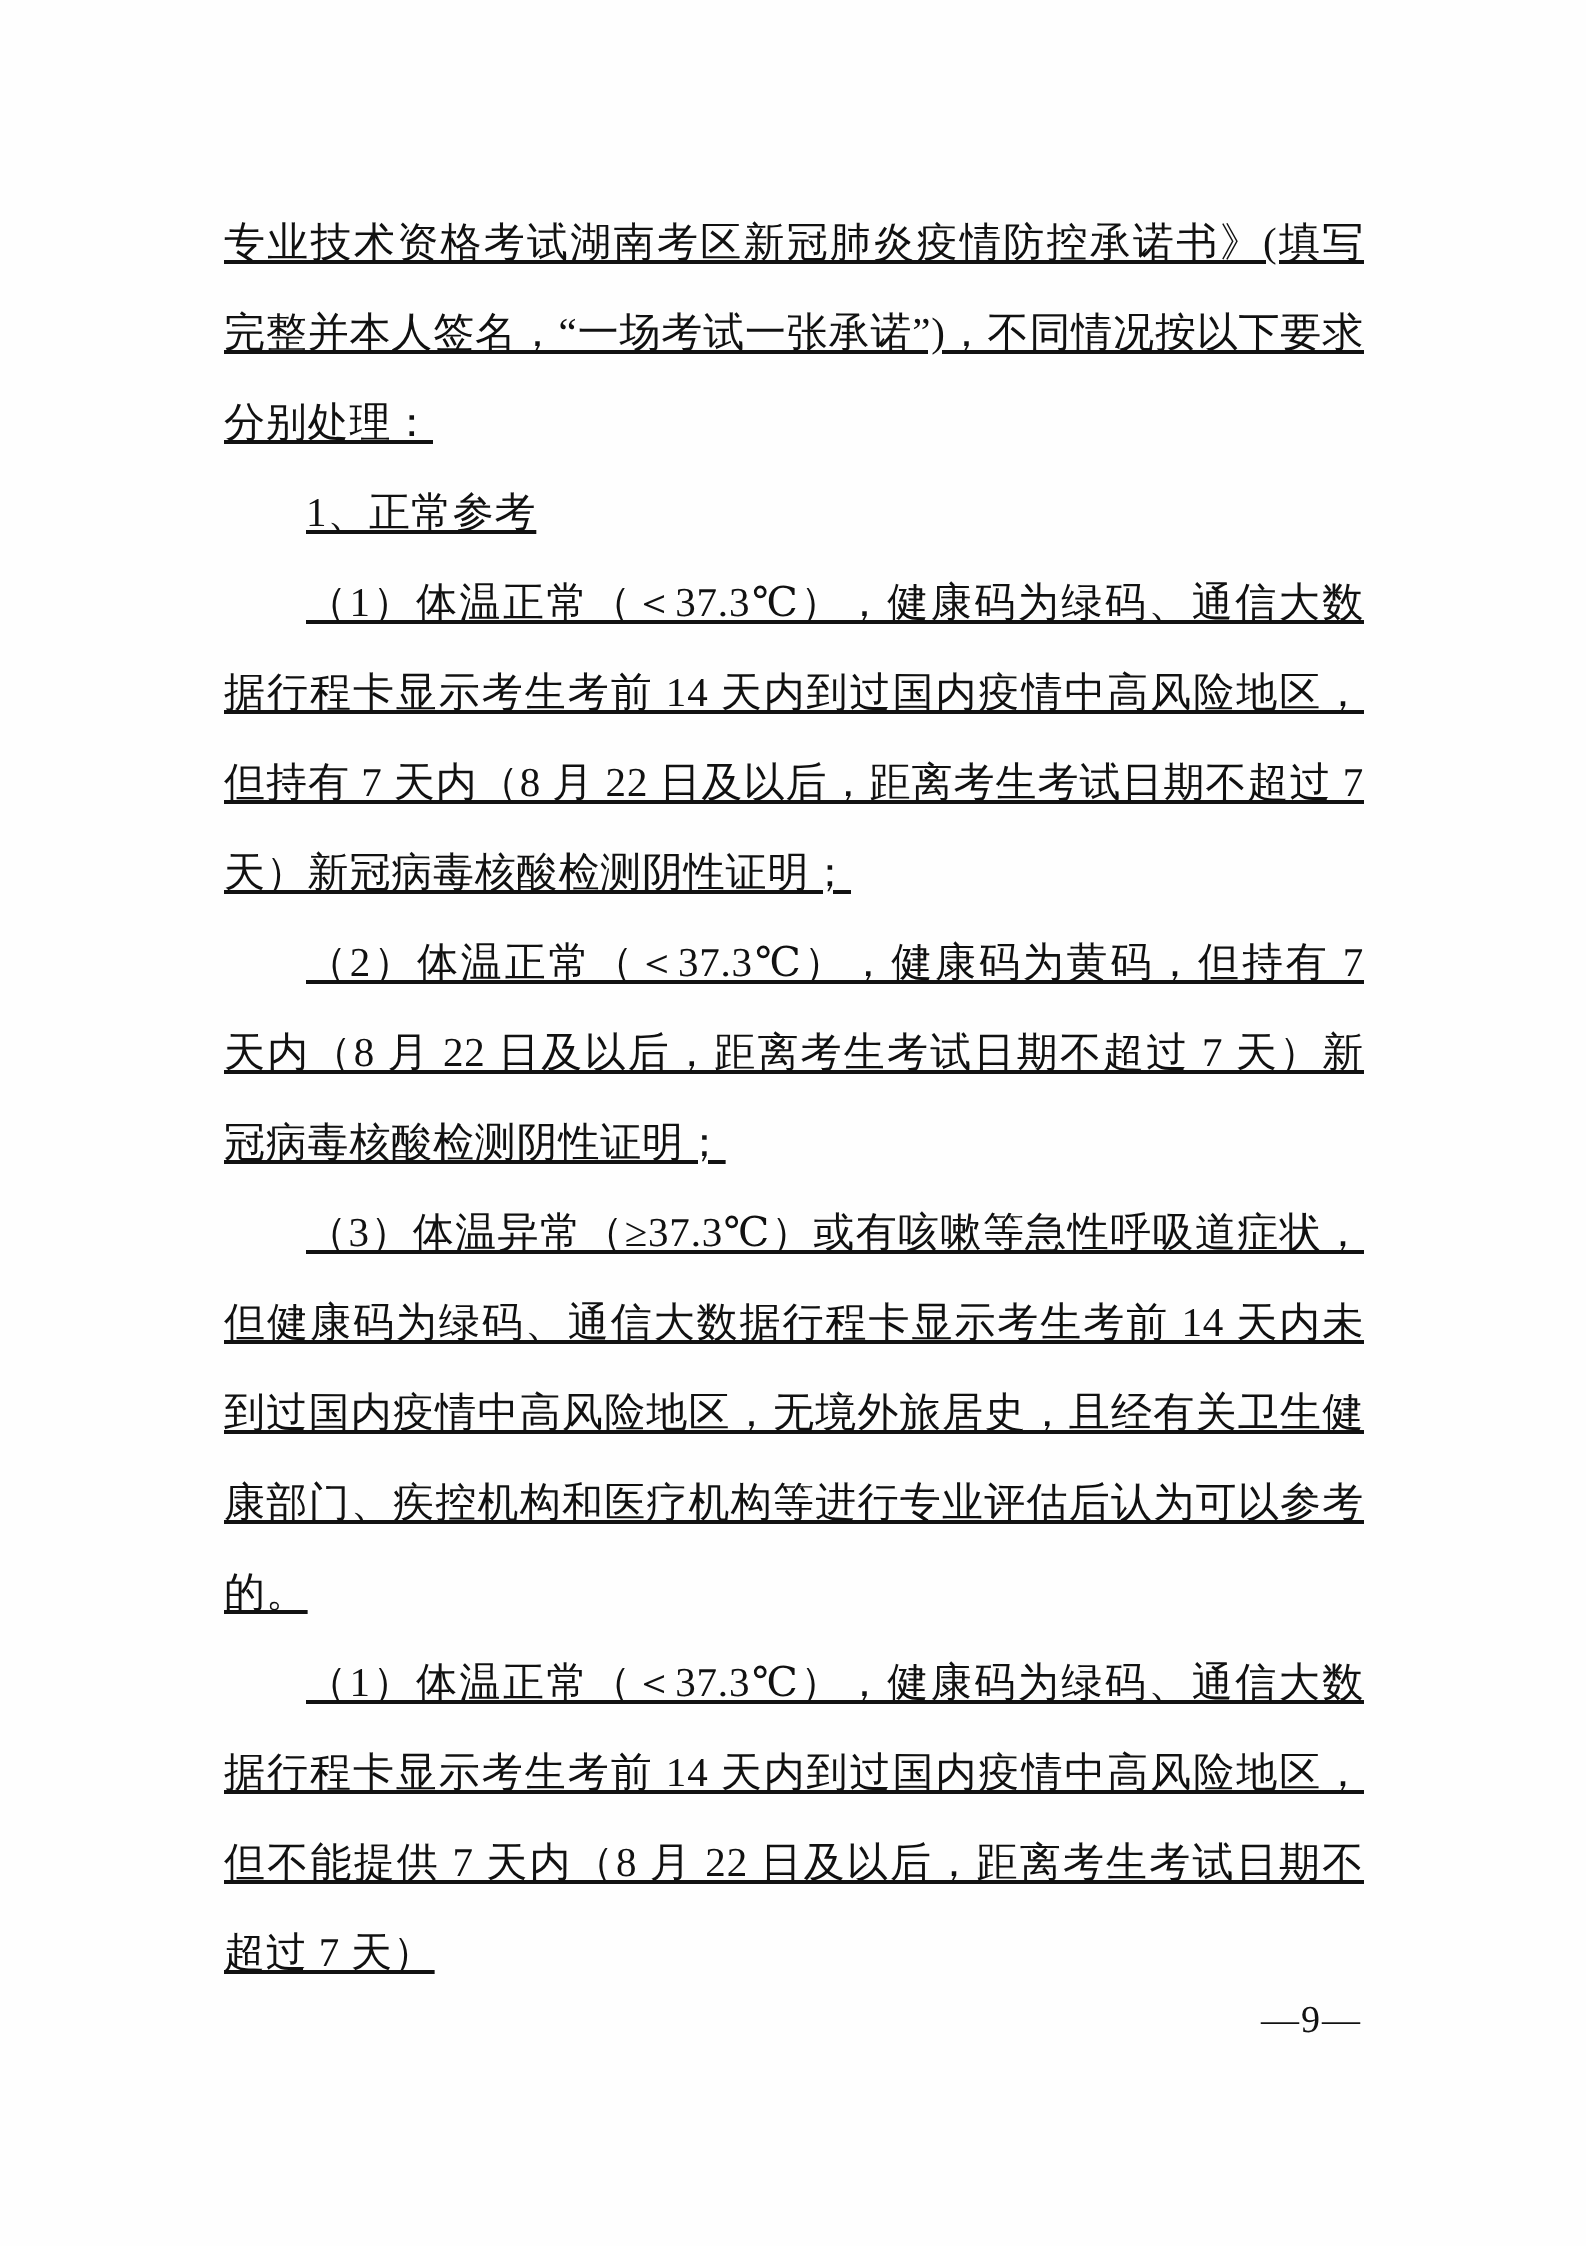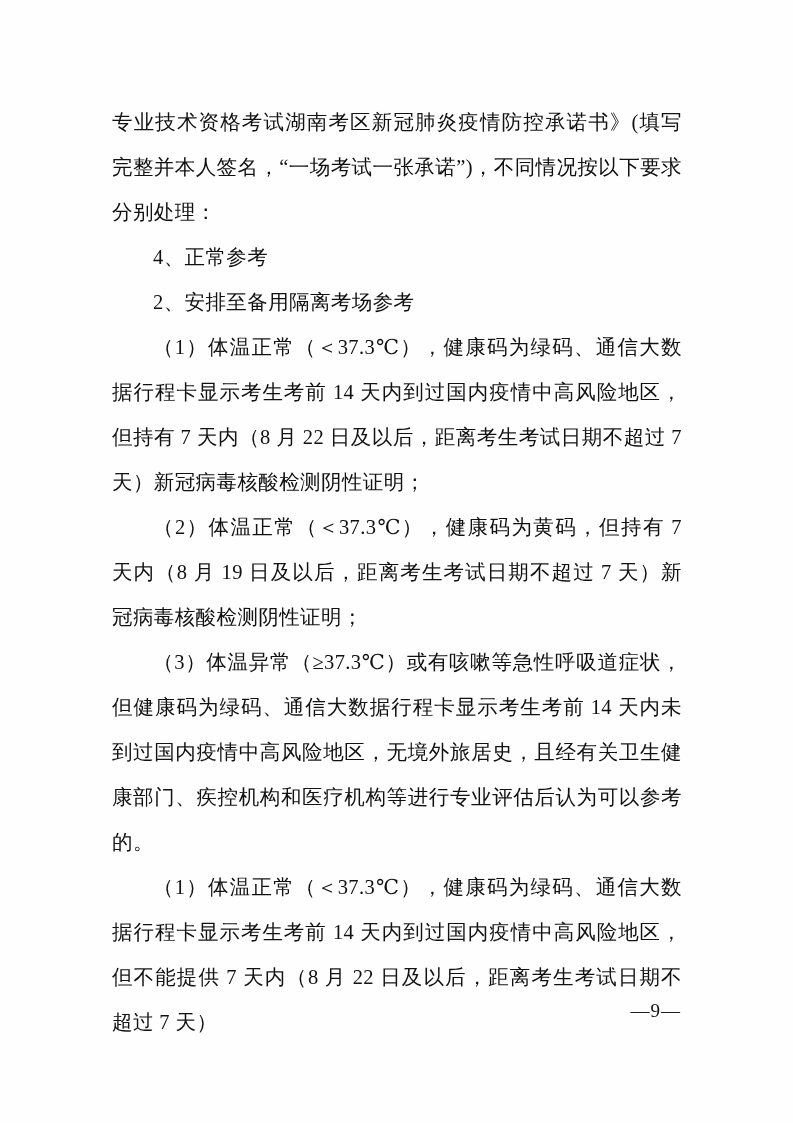--- a/index.html
+++ b/index.html
@@ -31,40 +31,40 @@
   }
   p {
     margin: 0 0 0 0;
     font-size: 20.5px;
     line-height: 45px;
     text-align: justify;
     text-justify: inter-ideograph;
     letter-spacing: 0.4px;
     font-family: "Liberation Serif", "DejaVu Serif", serif;
     color: #111111;
+    text-decoration: underline;
   }
   p.indent {
     text-indent: 41px;
   }
   .pagenum {
     position: absolute;
     right: 112px;
     top: 1000px;
     font-size: 19px;
     color: #111111;
     letter-spacing: 1px;
   }
 </style>
 </head>
 <body>
 
 <div class="page">
   <div class="content">
     <p class="noindent">专业技术资格考试湖南考区新冠肺炎疫情防控承诺书》(填写完整并本人签名，“一场考试一张承诺”)，不同情况按以下要求分别处理：</p>
-    <p class="indent">4、正常参考</p>
-    <p class="indent">2、安排至备用隔离考场参考</p>
+    <p class="indent">1、正常参考</p>
     <p class="indent">（1）体温正常（＜37.3℃），健康码为绿码、通信大数据行程卡显示考生考前 14 天内到过国内疫情中高风险地区，但持有 7 天内（8 月 22 日及以后，距离考生考试日期不超过 7 天）新冠病毒核酸检测阴性证明；</p>
-    <p class="indent">（2）体温正常（＜37.3℃），健康码为黄码，但持有 7 天内（8 月 19 日及以后，距离考生考试日期不超过 7 天）新冠病毒核酸检测阴性证明；</p>
+    <p class="indent">（2）体温正常（＜37.3℃），健康码为黄码，但持有 7 天内（8 月 22 日及以后，距离考生考试日期不超过 7 天）新冠病毒核酸检测阴性证明；</p>
     <p class="indent">（3）体温异常（≥37.3℃）或有咳嗽等急性呼吸道症状，但健康码为绿码、通信大数据行程卡显示考生考前 14 天内未到过国内疫情中高风险地区，无境外旅居史，且经有关卫生健康部门、疾控机构和医疗机构等进行专业评估后认为可以参考的。</p>
     <p class="indent">（1）体温正常（＜37.3℃），健康码为绿码、通信大数据行程卡显示考生考前 14 天内到过国内疫情中高风险地区，但不能提供 7 天内（8 月 22 日及以后，距离考生考试日期不超过 7 天）</p>
   </div>
   <div class="pagenum">—9—</div>
 </div>
 
 </body></html>

